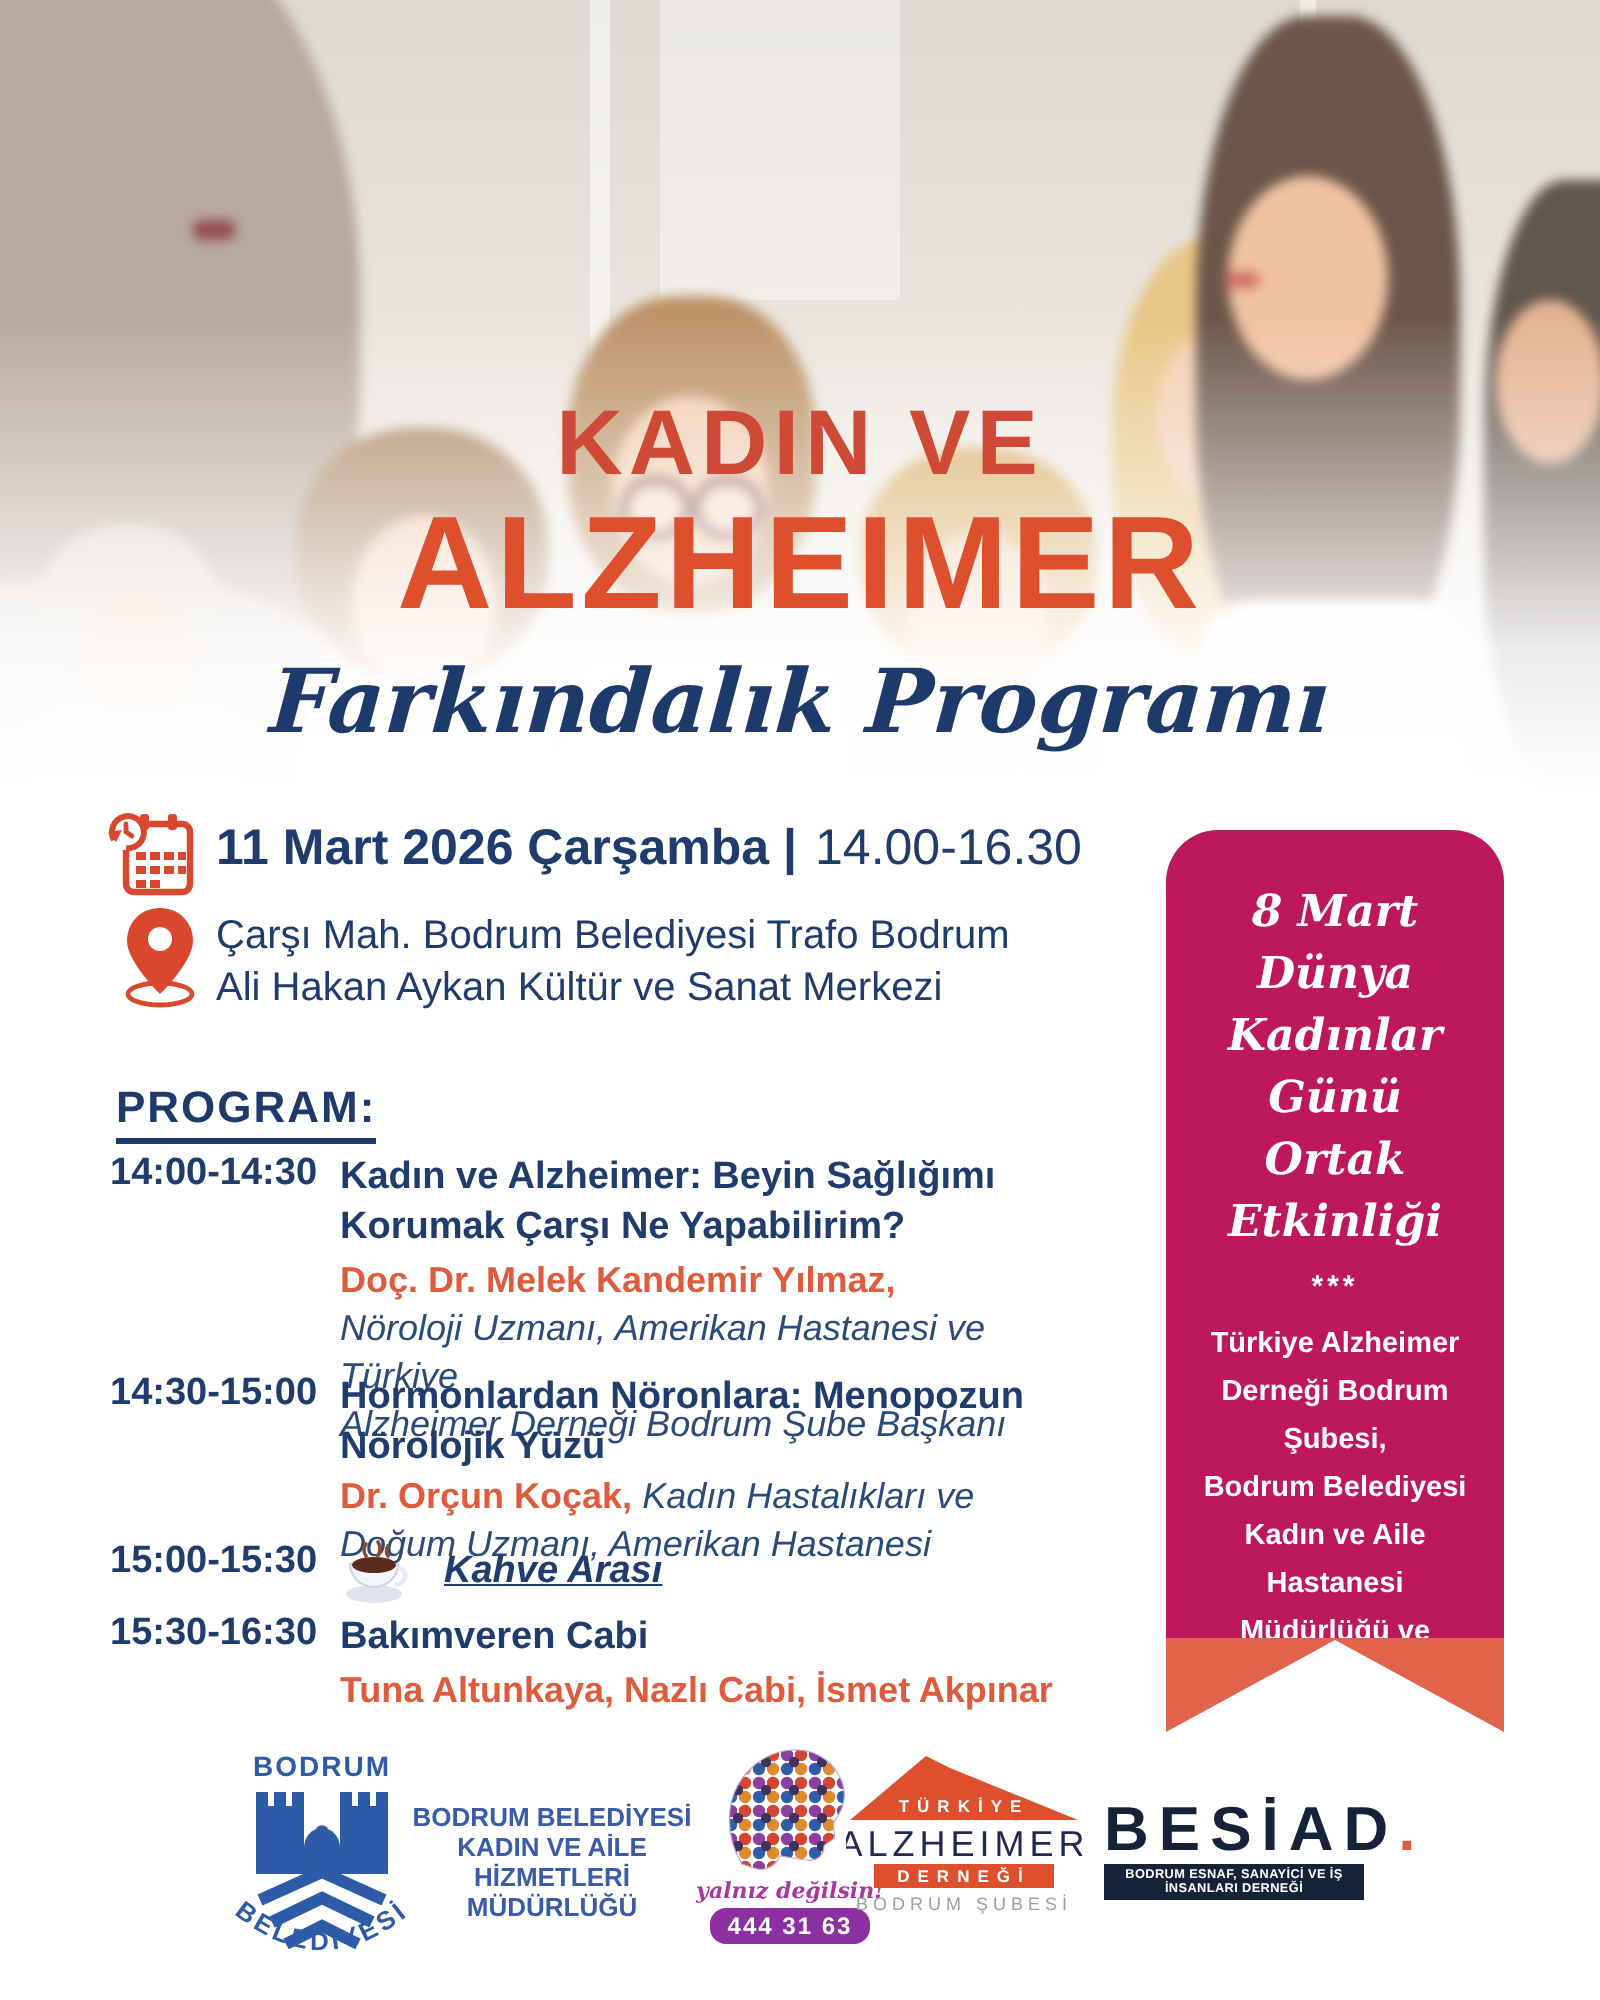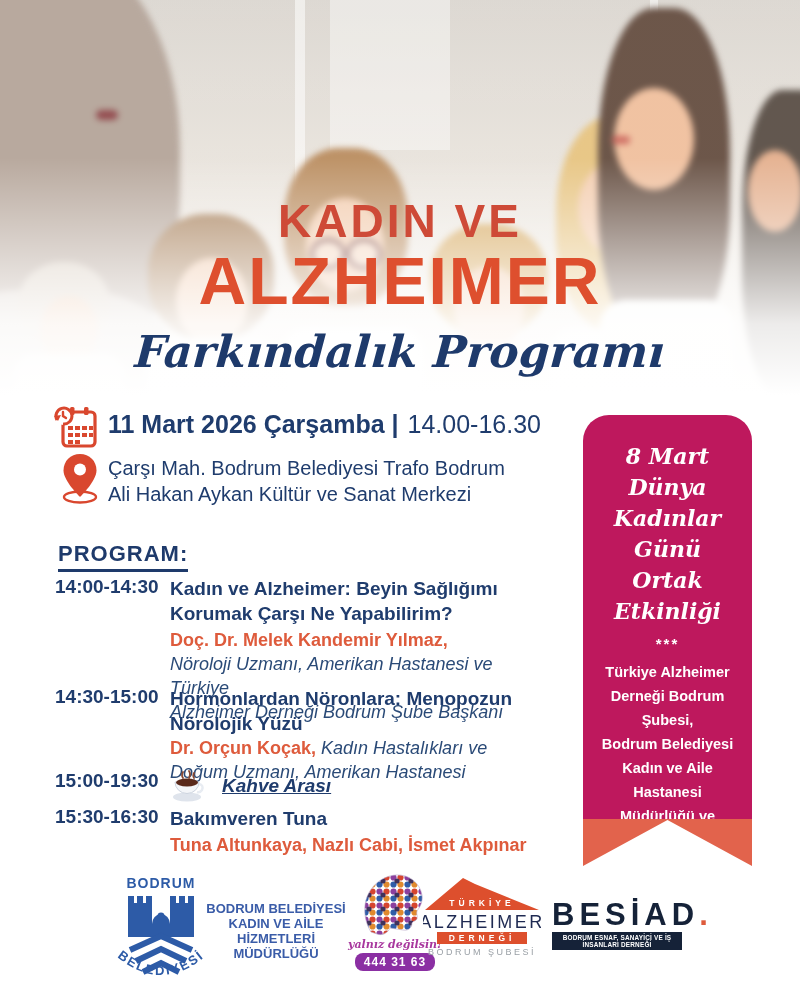--- a/index.html
+++ b/index.html
@@ -173,39 +173,39 @@
     <div class="time">14:30-15:00</div>
     <div class="body">
       <div class="ttl">Hormonlardan Nöronlara: Menopozun
 Nörolojik Yüzü</div>
       <div class="det"><span class="spk-inline">Dr. Orçun Koçak,</span><span> Kadın Hastalıkları ve
 Doğum Uzmanı, Amerikan Hastanesi</span></div>
     </div>
   </div>
 
   <div class="item i3">
-    <div class="time">15:00-19:30</div>
+    <div class="time">15:00-15:30</div>
     <div class="body">
       <div class="coffee-row">
         <svg width="36" height="32" viewBox="0 0 36 32">
           <ellipse cx="17" cy="27" rx="14" ry="4.5" fill="#dfe4ec"></ellipse>
           <path d="M5,12 a12,11.5 0 0 0 24,0 z" fill="#f4f6f9" stroke="#cdd4df" stroke-width="1"></path>
           <ellipse cx="17" cy="12.5" rx="11" ry="4" fill="#5a2a1b"></ellipse>
           <path d="M29,14 q5,1 3,6 q-2,3 -5,2" fill="none" stroke="#e8ecf2" stroke-width="2.4"></path>
           <path d="M13,2 q-2,3 0,6 M19,1 q2,3 0,7 M24,3 q-1.5,2.5 0,5" fill="none" stroke="#8a4a33" stroke-width="1.8" stroke-linecap="round"></path>
         </svg>
         <span class="kahve">Kahve Arası</span>
       </div>
     </div>
   </div>
 
   <div class="item i4">
     <div class="time">15:30-16:30</div>
     <div class="body">
-      <div class="ttl">Bakımveren Tuna</div>
+      <div class="ttl">Bakımveren Cabi</div>
       <div class="spk">Tuna Altunkaya, Nazlı Cabi, İsmet Akpınar</div>
     </div>
   </div>
 
   <div class="ribbon">
     <div class="rib-h">8 Mart Dünya
 Kadınlar Günü
 Ortak Etkinliği</div>
     <div class="rib-sep">***</div>
     <div class="rib-b">Türkiye Alzheimer

